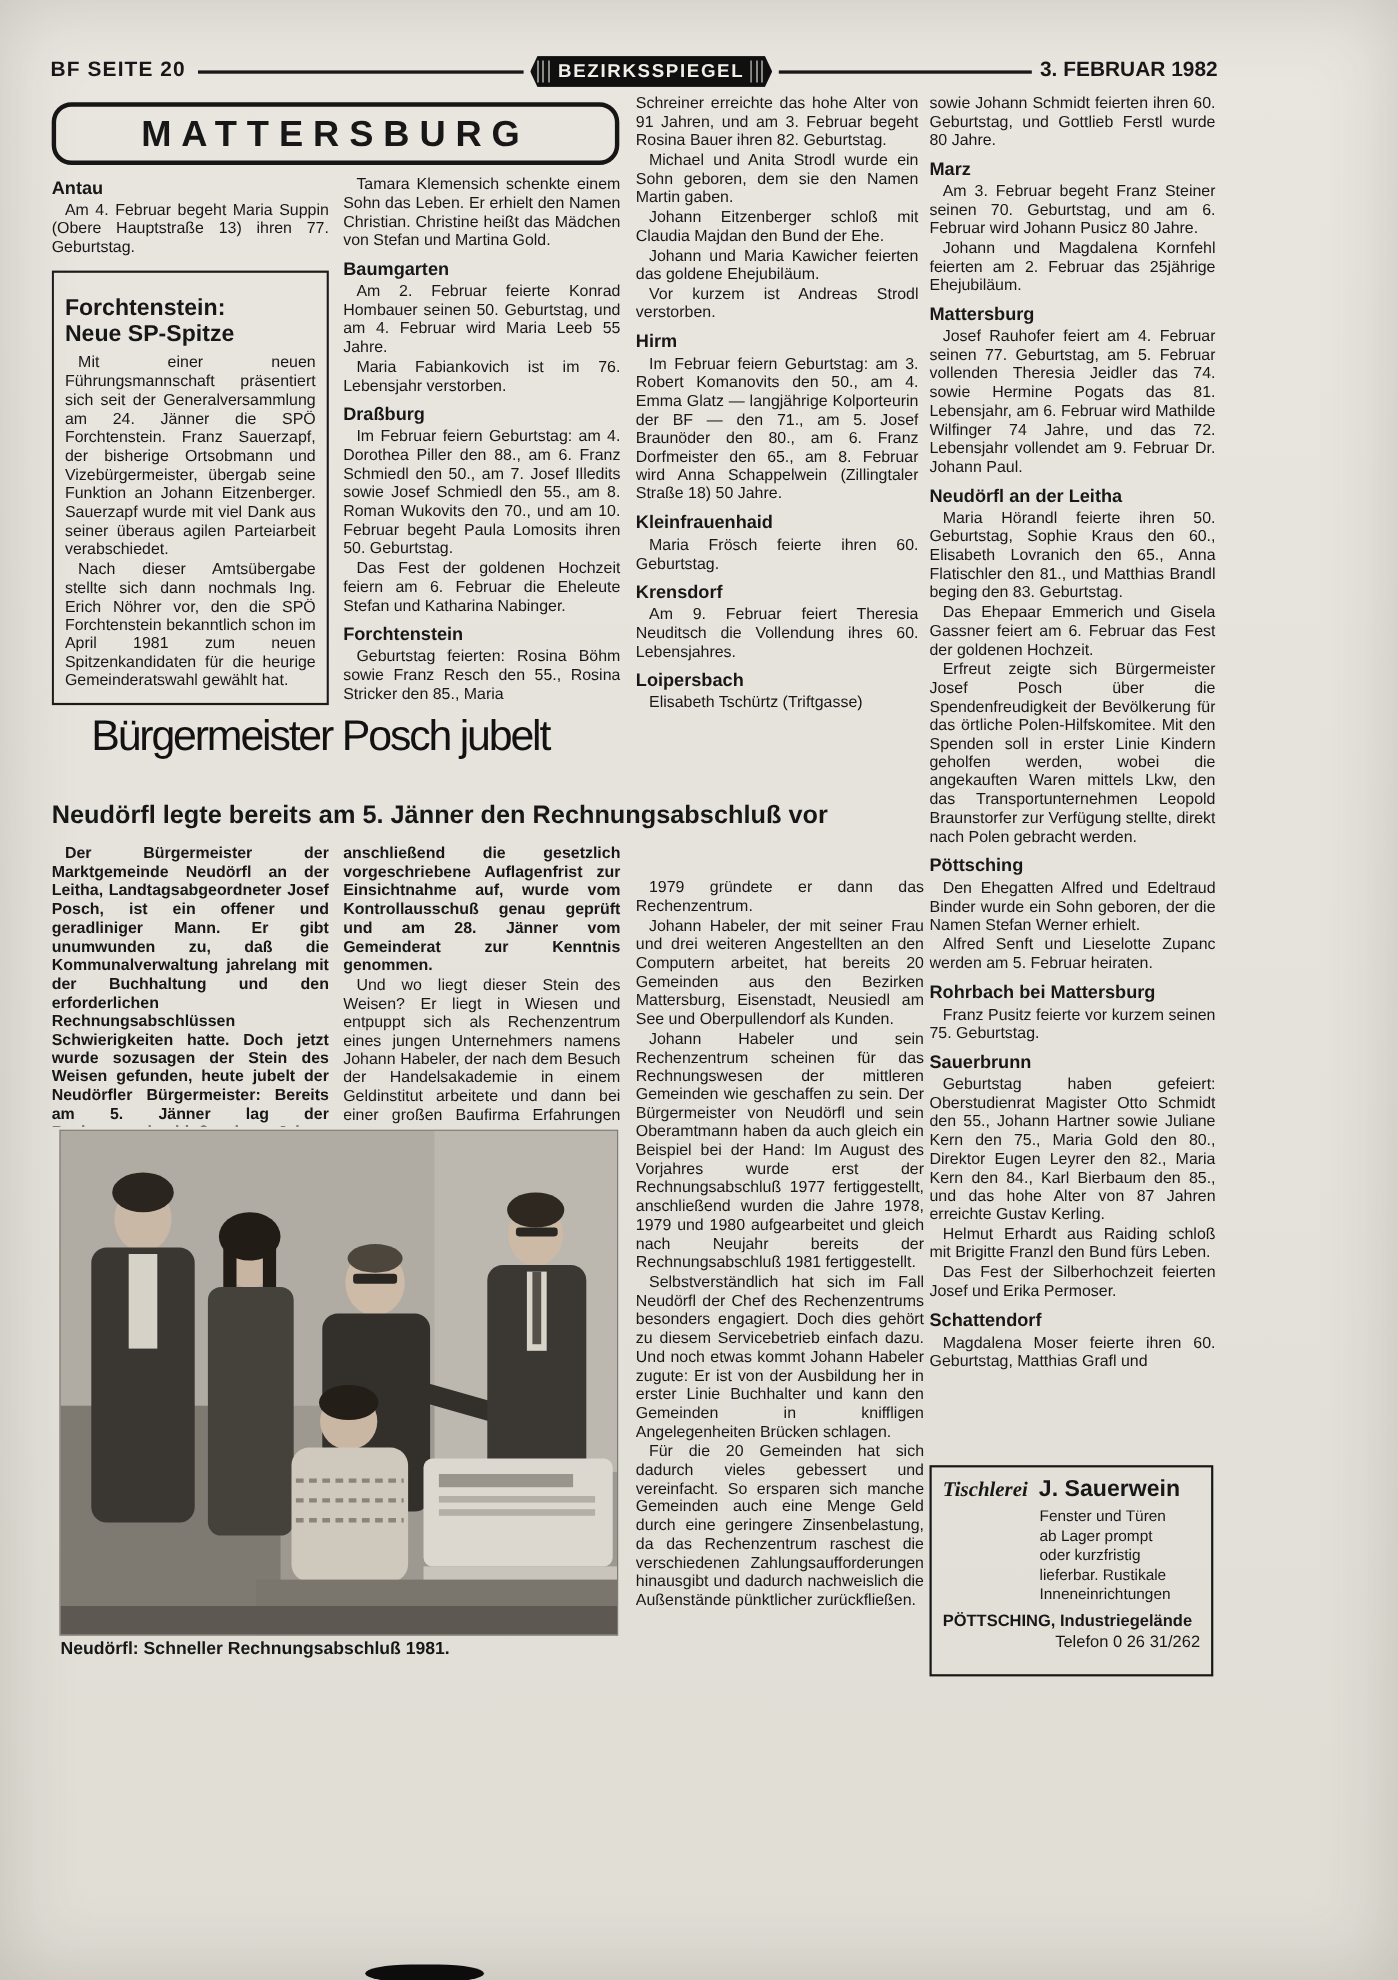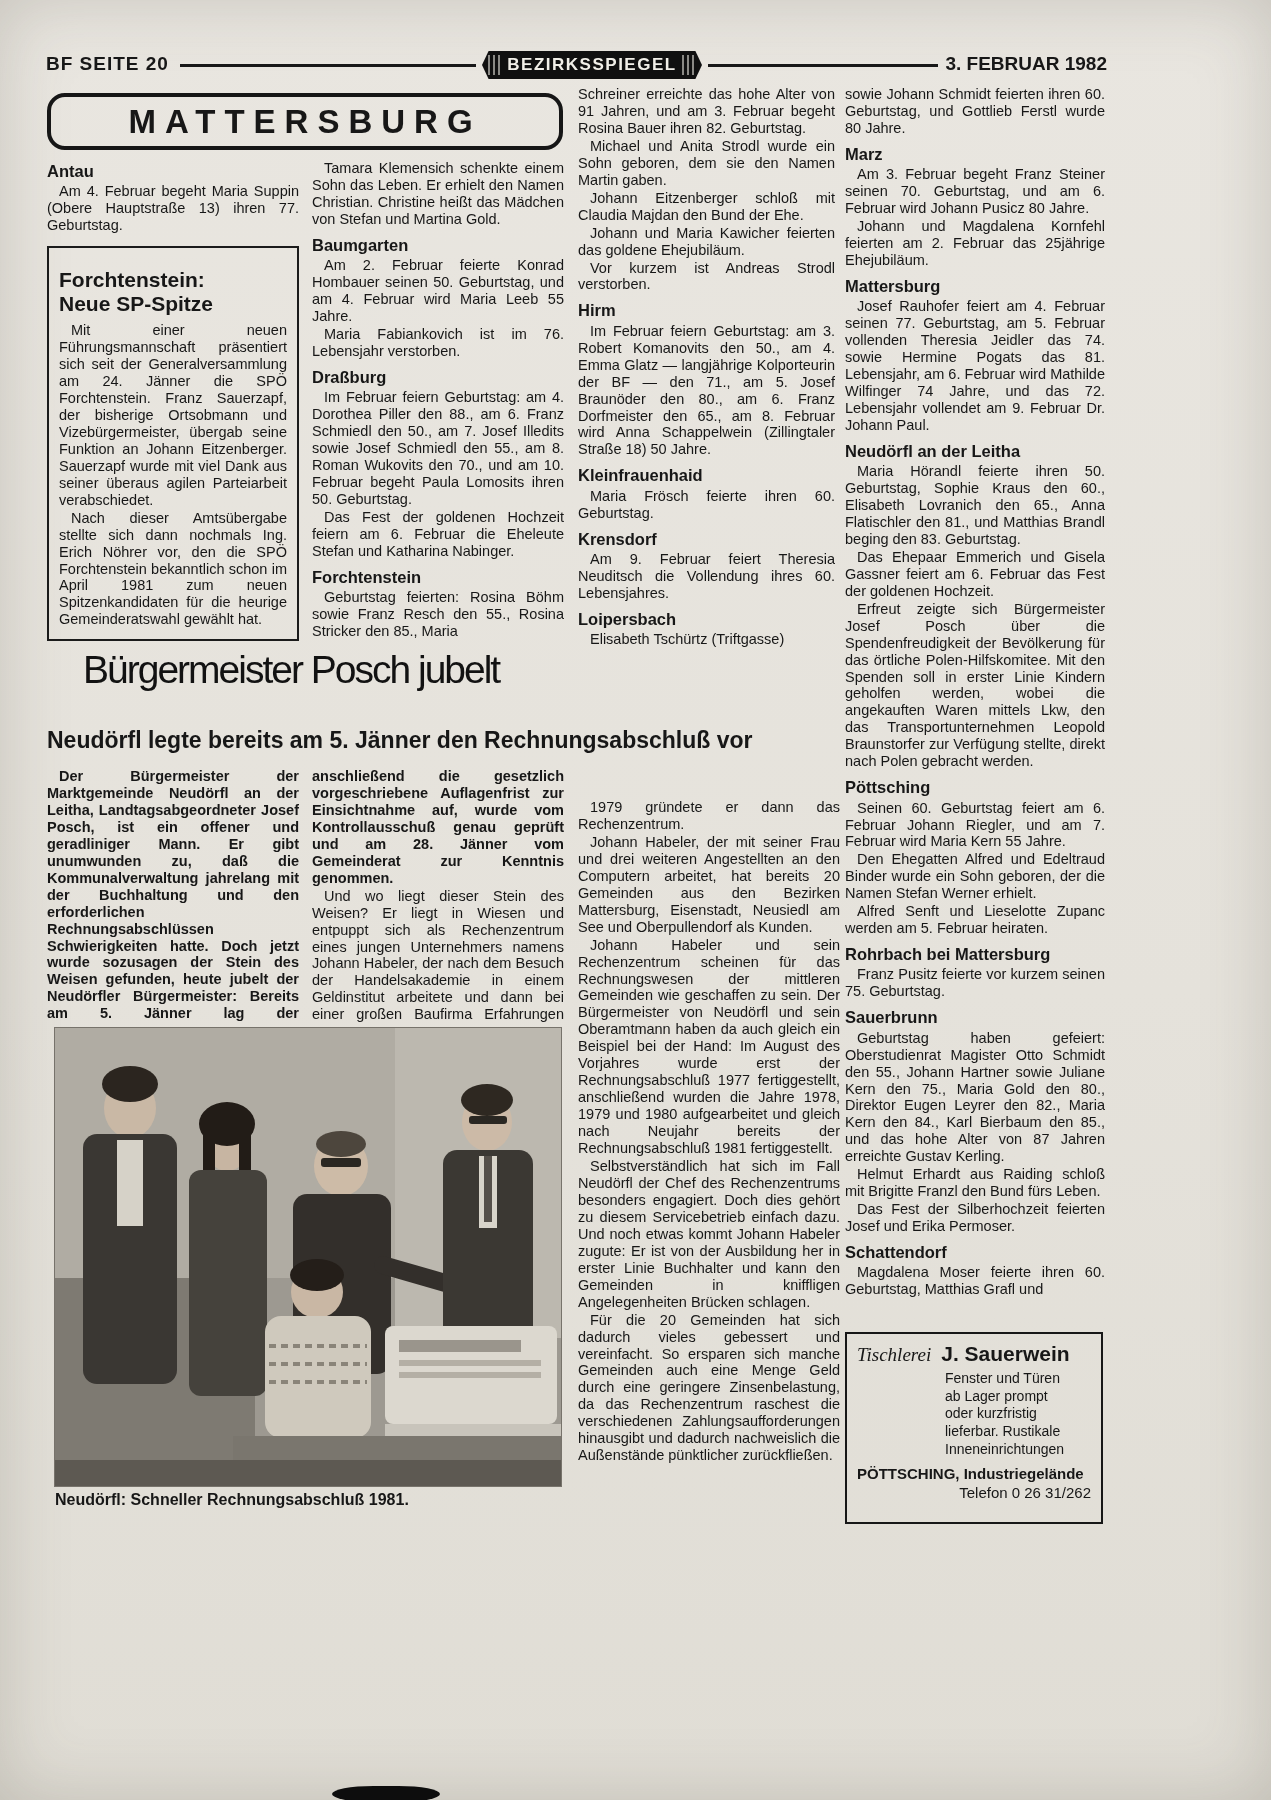--- a/index.html
+++ b/index.html
@@ -70,21 +70,21 @@
   
   .photo{position:absolute;left:55px;top:1028px;width:506px;height:458px;background:#8d8981;outline:1px solid #77736b;}
   .photo svg{display:block;}
   .photo-caption{position:absolute;left:55px;top:1491px;width:520px;font-size:16px;font-weight:bold;}
   
   .ad{
     position:absolute;left:845px;top:1332px;width:258px;height:192px;
     border:2.5px solid #171717;box-sizing:border-box;padding:8px 10px 6px 10px;
   }
   .ad-title-row{display:flex;align-items:baseline;gap:10px;}
-  .ad-kind{font-family:"Liberation Serif",serif;font-style:italic;font-size:19px;}
+  .ad-kind{font-family:"Liberation Serif",serif;font-style:italic;font-size:19px;font-weight:bold;}
   .ad-name{font-size:21px;font-weight:bold;}
   .ad-body{margin:4px 0 0 88px;font-size:14px;line-height:1.26;}
   .ad-footer1{font-weight:bold;font-size:15px;margin-top:7px;}
   .ad-footer2{text-align:right;font-size:15px;margin-top:2px;}
   
   .blob{position:absolute;left:332px;top:1786px;width:108px;height:16px;background:#0d0d0d;border-radius:50%/65%;}
 </style>
 </head>
 <body>
 
@@ -141,21 +141,20 @@
       <div class="col-heading">Marz</div>
       <p class="para">Am 3. Februar begeht Franz Steiner seinen 70. Geburtstag, und am 6. Februar wird Johann Pusicz 80 Jahre.</p>
       <p class="para">Johann und Magdalena Kornfehl feierten am 2. Februar das 25jährige Ehejubiläum.</p>
       <div class="col-heading">Mattersburg</div>
       <p class="para">Josef Rauhofer feiert am 4. Februar seinen 77. Geburtstag, am 5. Februar vollenden Theresia Jeidler das 74. sowie Hermine Pogats das 81. Lebensjahr, am 6. Februar wird Mathilde Wilfinger 74 Jahre, und das 72. Lebensjahr vollendet am 9. Februar Dr. Johann Paul.</p>
       <div class="col-heading">Neudörfl an der Leitha</div>
       <p class="para">Maria Hörandl feierte ihren 50. Geburtstag, Sophie Kraus den 60., Elisabeth Lovranich den 65., Anna Flatischler den 81., und Matthias Brandl beging den 83. Geburtstag.</p>
       <p class="para">Das Ehepaar Emmerich und Gisela Gassner feiert am 6. Februar das Fest der goldenen Hochzeit.</p>
       <p class="para">Erfreut zeigte sich Bürgermeister Josef Posch über die Spendenfreudigkeit der Bevölkerung für das örtliche Polen-Hilfskomitee. Mit den Spenden soll in erster Linie Kindern geholfen werden, wobei die angekauften Waren mittels Lkw, den das Transportunternehmen Leopold Braunstorfer zur Verfügung stellte, direkt nach Polen gebracht werden.</p>
       <div class="col-heading">Pöttsching</div>
-      <p class="para">Seinen 60. Geburtstag feiert am 6. Februar Johann Riegler, und am 7. Februar wird Maria Kern 55 Jahre.</p>
       <p class="para">Den Ehegatten Alfred und Edeltraud Binder wurde ein Sohn geboren, der die Namen Stefan Werner erhielt.</p>
       <p class="para">Alfred Senft und Lieselotte Zupanc werden am 5. Februar heiraten.</p>
       <div class="col-heading">Rohrbach bei Mattersburg</div>
       <p class="para">Franz Pusitz feierte vor kurzem seinen 75. Geburtstag.</p>
       <div class="col-heading">Sauerbrunn</div>
       <p class="para">Geburtstag haben gefeiert: Oberstudienrat Magister Otto Schmidt den 55., Johann Hartner sowie Juliane Kern den 75., Maria Gold den 80., Direktor Eugen Leyrer den 82., Maria Kern den 84., Karl Bierbaum den 85., und das hohe Alter von 87 Jahren erreichte Gustav Kerling.</p>
       <p class="para">Helmut Erhardt aus Raiding schloß mit Brigitte Franzl den Bund fürs Leben.</p>
       <p class="para">Das Fest der Silberhochzeit feierten Josef und Erika Permoser.</p>
       <div class="col-heading">Schattendorf</div>
       <p class="para">Magdalena Moser feierte ihren 60. Geburtstag, Matthias Grafl und</p>

